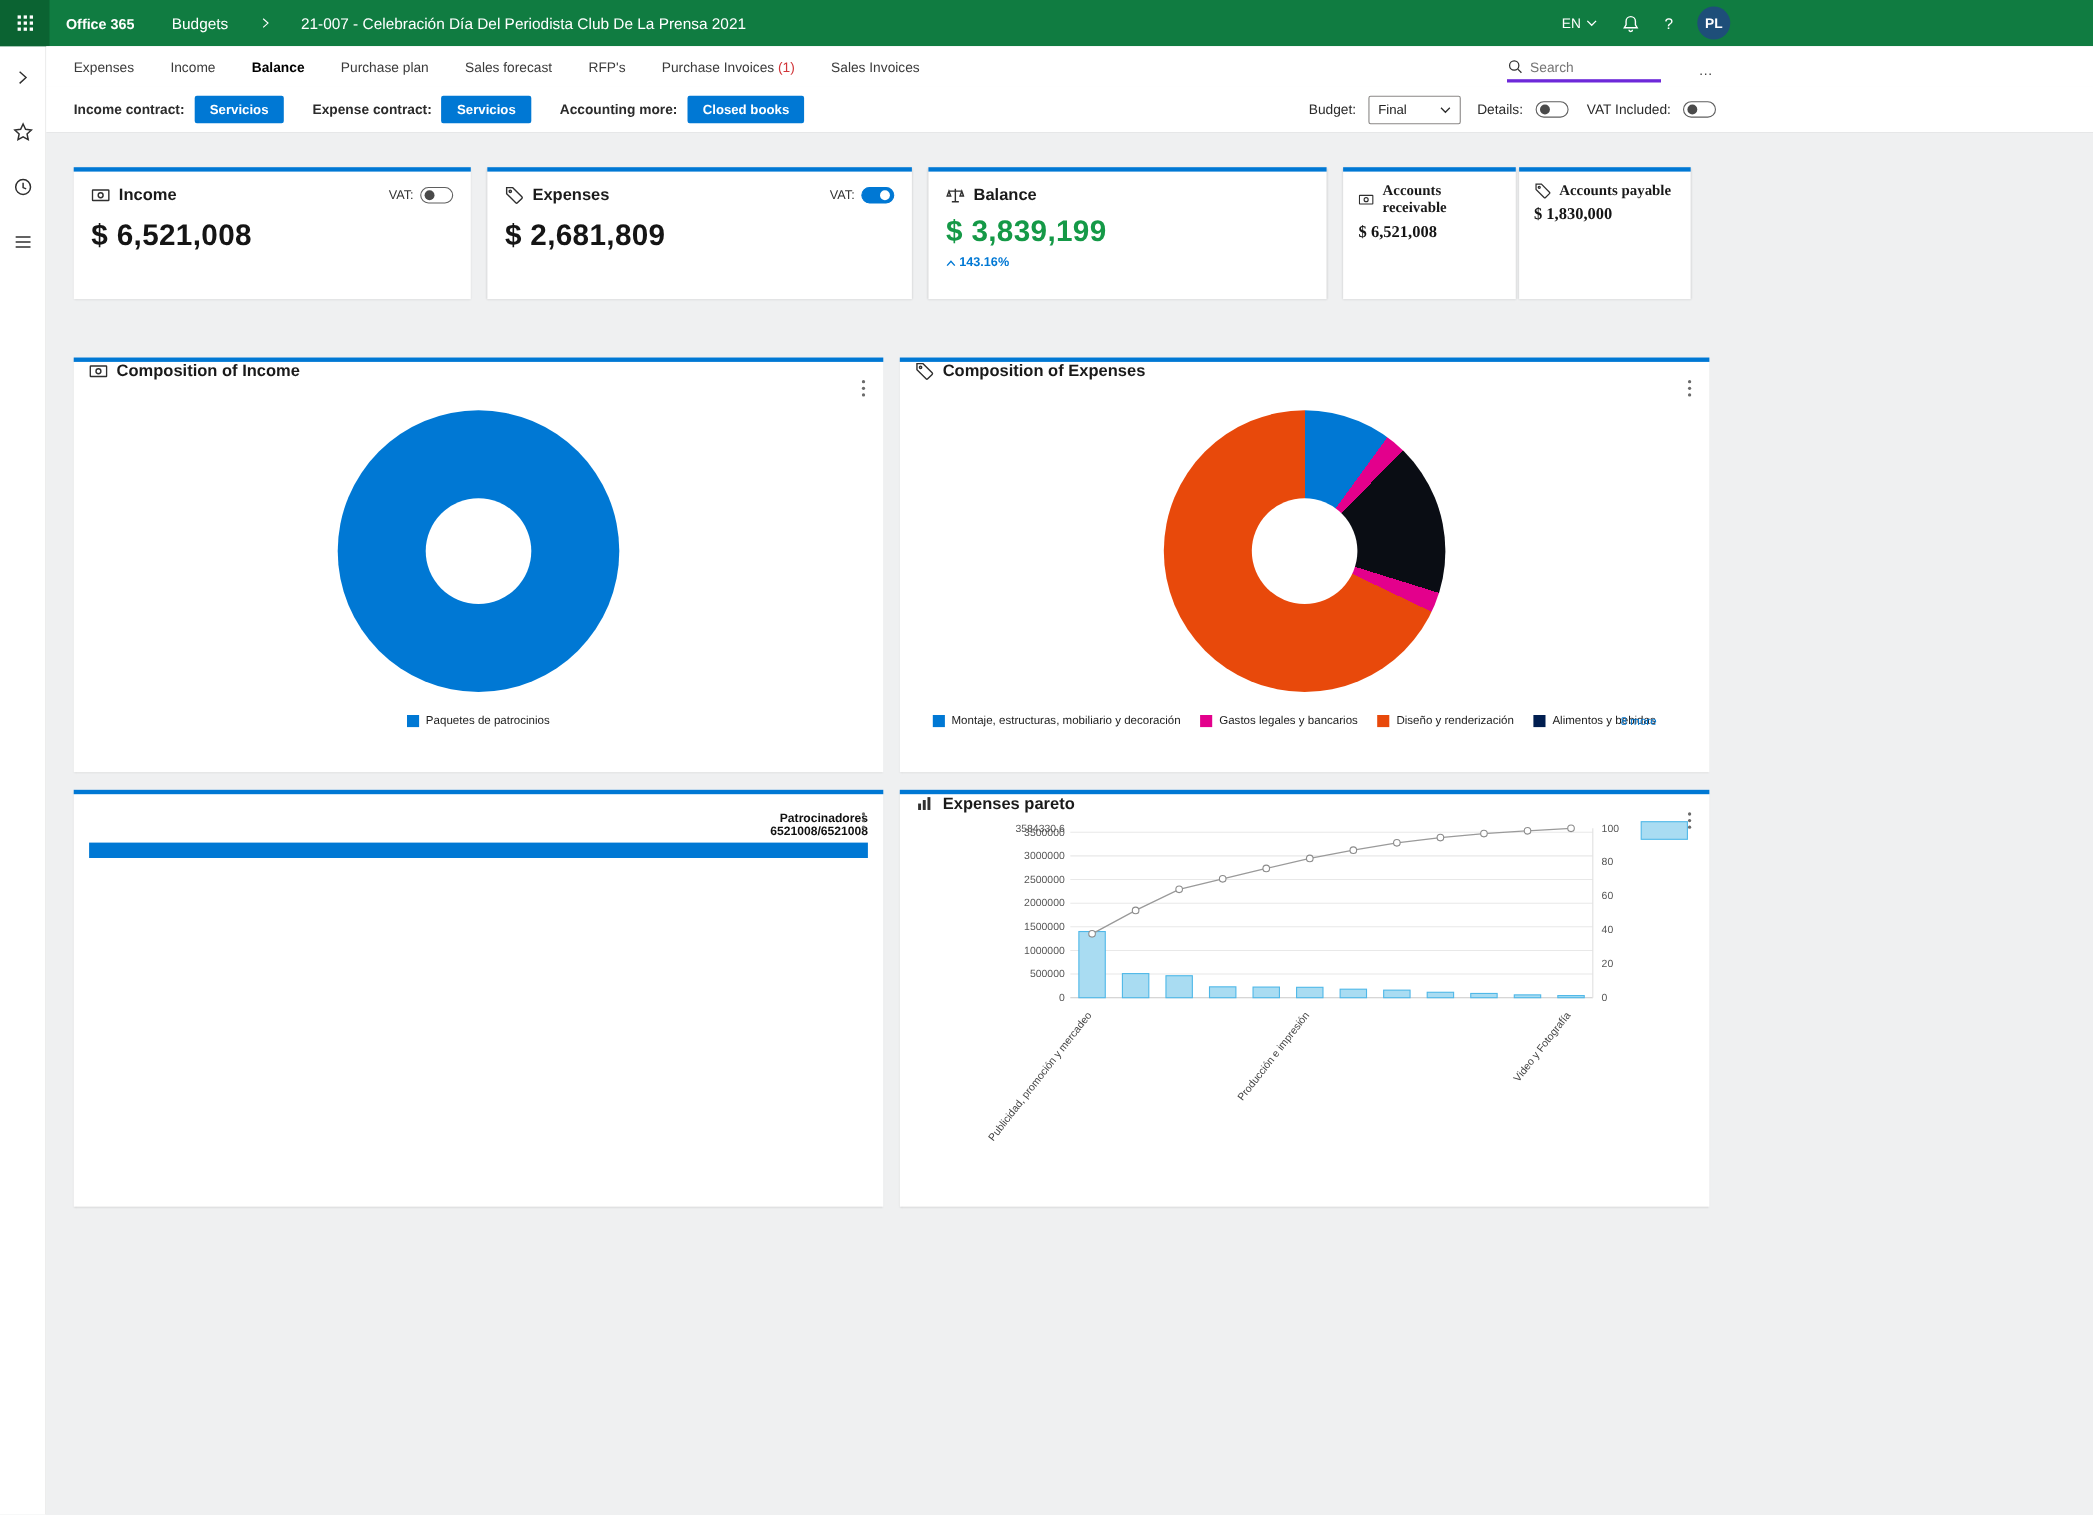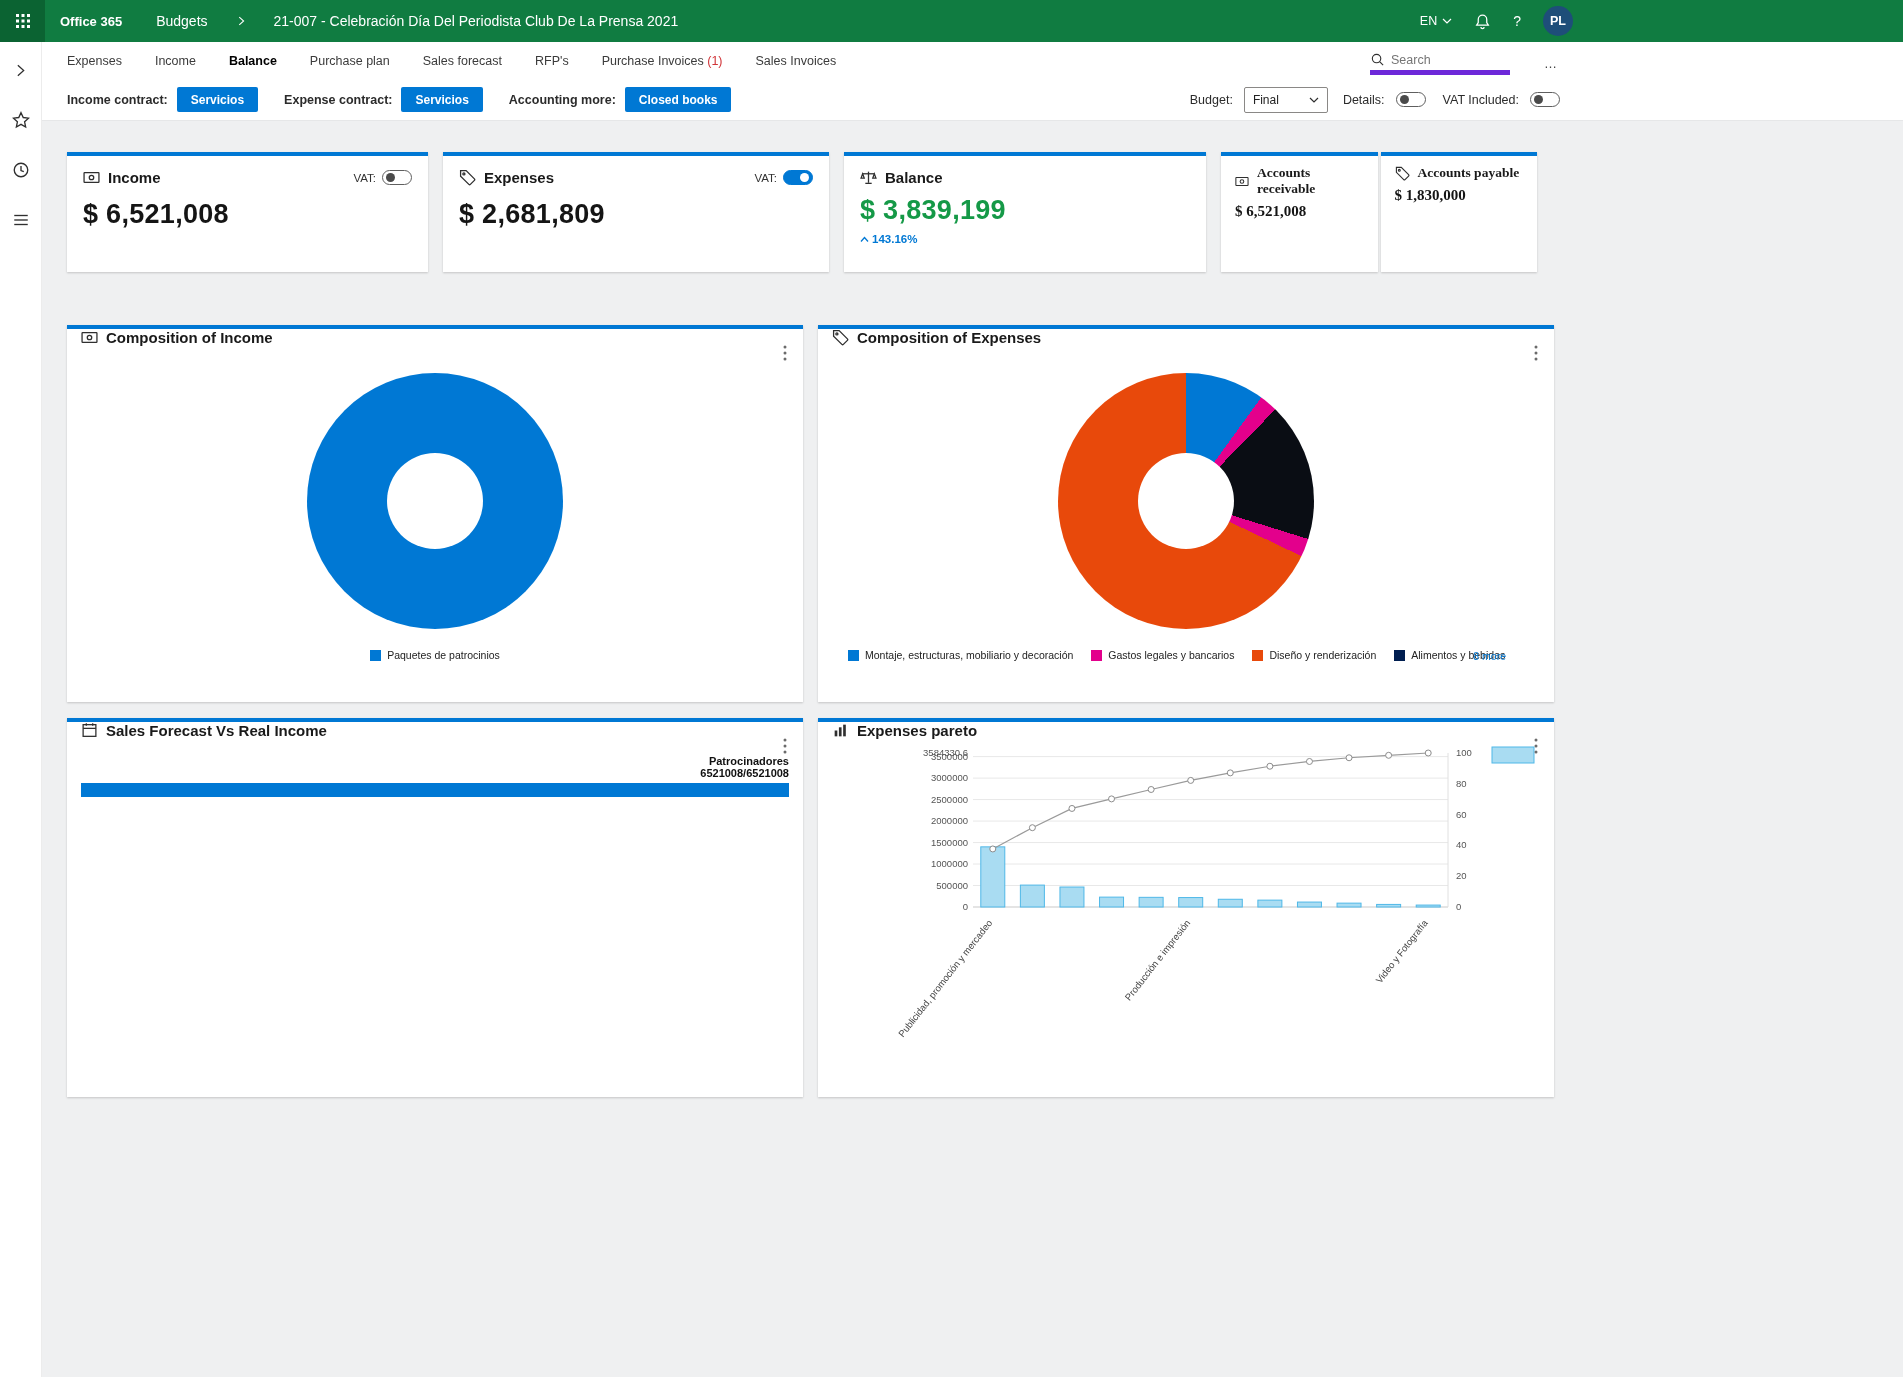--- a/index.html
+++ b/index.html
@@ -26,21 +26,21 @@
   .rail .rbtn { width:24px; height:24px; display:grid; place-items:center; cursor:pointer; color:#333; }
   .main { flex:1; display:flex; flex-direction:column; position:relative; }
 
   
   .tabs-row { height:37px; background:#fff; display:flex; align-items:center; position:relative; }
   .tabs { display:flex; gap:33px; margin-left:25px; font-size:12.5px; color:#3b3b3b; }
   .tab { cursor:pointer; white-space:nowrap; }
   .tab.active { font-weight:700; color:#000; }
   .tab-badge { color:#D13438; }
   .search { position:absolute; right:393px; bottom:4px; width:140px; height:26px; display:flex; align-items:center;
-    gap:6px; border-bottom:5px solid #6d28d9; color:#555; }
+    gap:6px; border-bottom:3px solid #6d28d9; color:#555; }
   .search input { border:none; outline:none; width:100px; font-size:12.5px; background:transparent;
     font-family:"Liberation Sans", sans-serif; color:#444; }
   .overflow { position:absolute; right:345px; bottom:8px; font-size:13px; color:#444; letter-spacing:1px; cursor:pointer; }
 
   
   .filter-row { height:42px; background:#fff; display:flex; align-items:center; position:relative;
     border-bottom:1px solid #e6e7e8; }
   .fgroups { display:flex; align-items:center; gap:26px; margin-left:25px; }
   .fgroup { display:flex; align-items:center; gap:9px; }
   .flabel { font-size:12.5px; font-weight:700; color:#2b2b2b; }
@@ -364,29 +364,20 @@
                 <span class="leg-swatch" style="background: rgb(0, 30, 80);"></span>
                 <span>Alimentos y bebidas</span>
               </div>
             </div>
           <span class="more-link">8 more</span>
         </div>
       </div>
 
       <div class="charts-row row3">
         <div class="card chart-card">
-          <div class="chart-title">
-            <svg class="ic" width="17" height="17" viewBox="0 0 16 16">
-                <rect x="2" y="2.5" width="12" height="11"></rect>
-                <line x1="2" y1="6" x2="14" y2="6"></line>
-                <line x1="5" y1="1.2" x2="5" y2="3.6"></line>
-                <line x1="11" y1="1.2" x2="11" y2="3.6"></line>
-              </svg>
-            <span>Sales Forecast Vs Real Income</span>
-          </div>
           <div class="kebab">
             <svg width="4" height="16" viewBox="0 0 4 16" fill="#6b6b6b">
                 <circle cx="2" cy="2" r="1.5"></circle>
                 <circle cx="2" cy="8" r="1.5"></circle>
                 <circle cx="2" cy="14" r="1.5"></circle>
               </svg>
           </div>
           <div class="sf-row">
             <span>Patrocinadores</span>
             <span>6521008/6521008</span>

